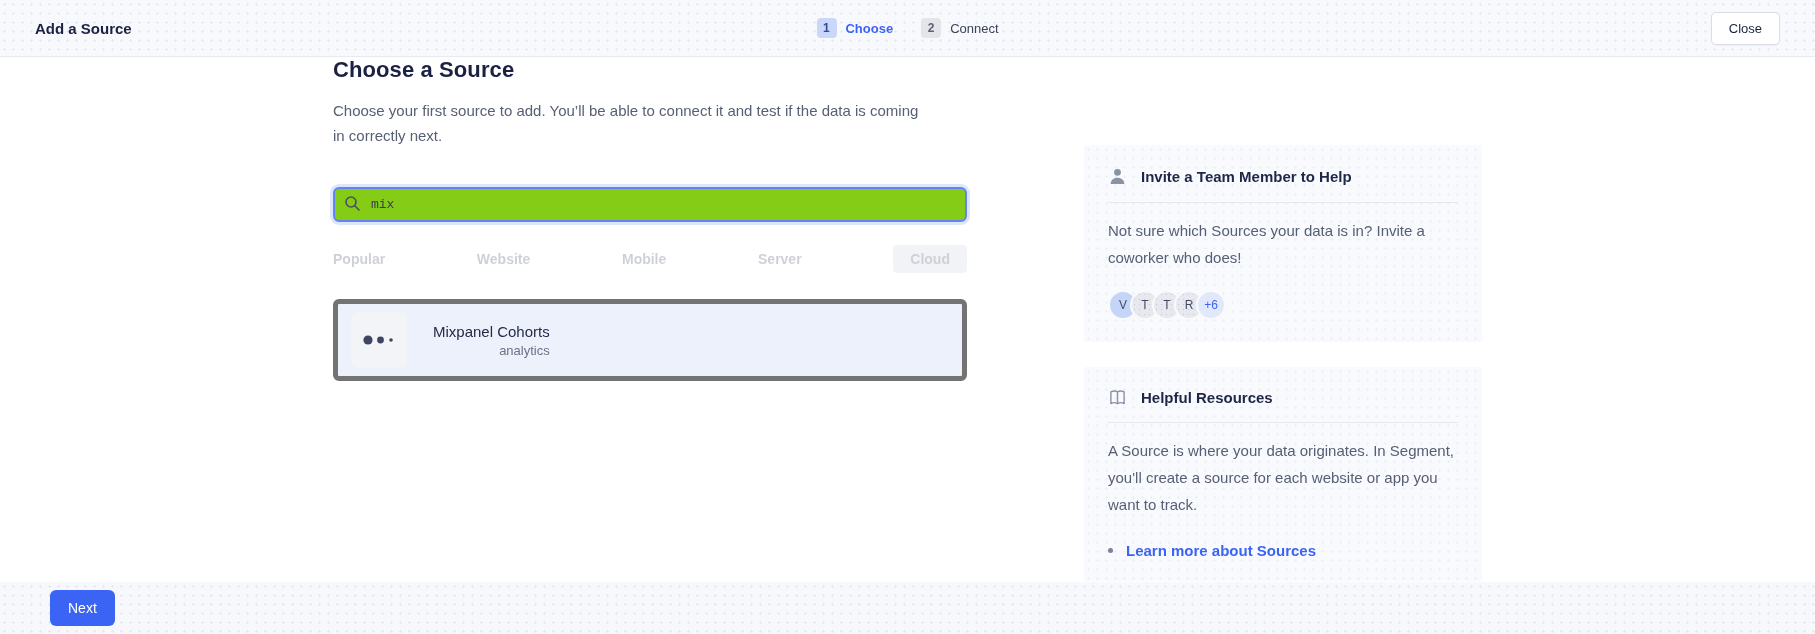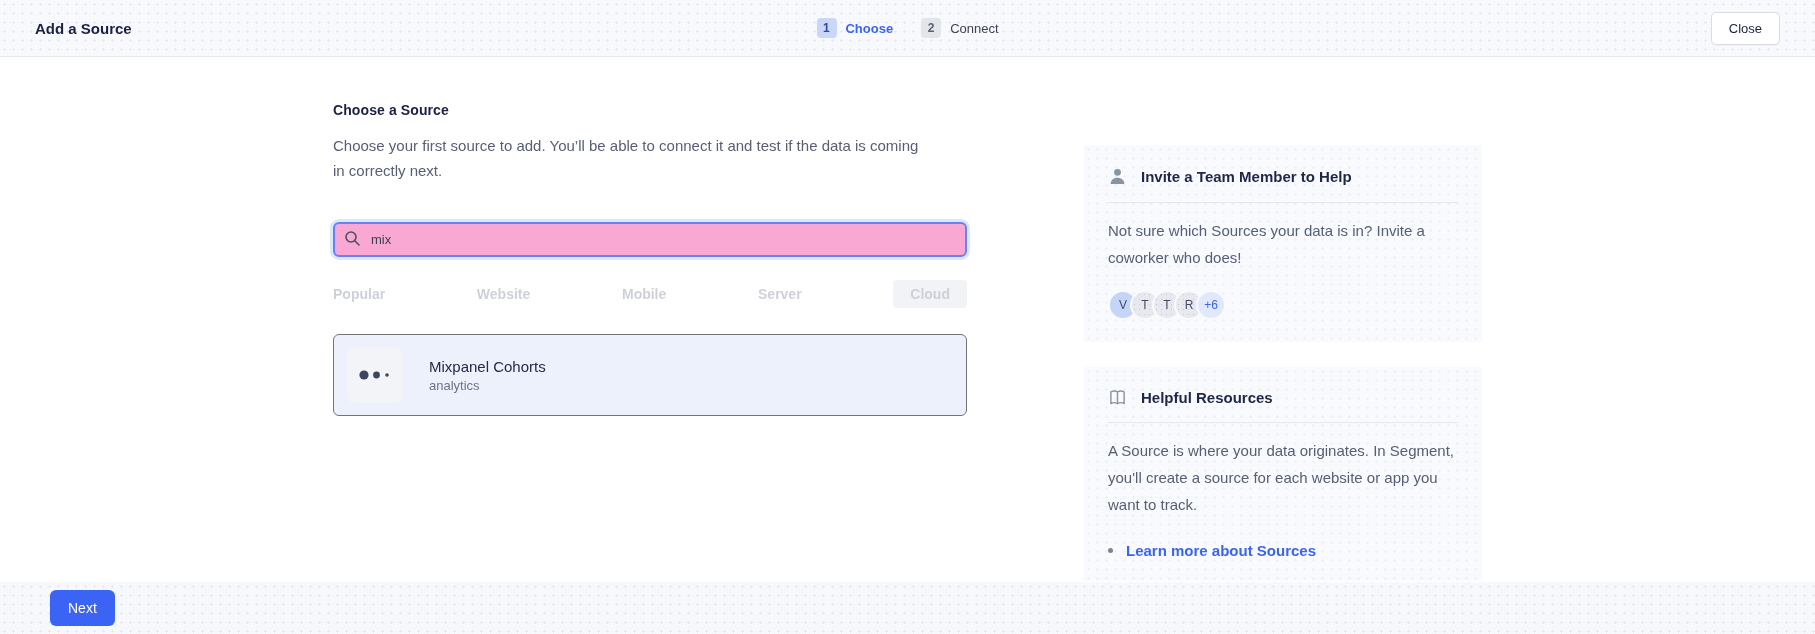--- a/index.html
+++ b/index.html
@@ -42,47 +42,48 @@
   .close-btn {
     margin-left: auto;
     background: #ffffff; border: 1px solid #d9dce5; border-radius: 5px;
     padding: 8px 17px; font-size: 13px; font-weight: 500; color: #1a2142;
     cursor: pointer; font-family: inherit;
     box-shadow: 0 1px 1px rgba(40,50,90,0.04);
   }
 
   
   .main-col { position: absolute; left: 333px; top: 57px; width: 634px; }
-  .page-heading { margin-top: 45px; font-size: 14px; font-weight: 700; color: #1a2142; letter-spacing: .1px; }
+  .page-heading { font-size: 22px; font-weight: 700; color: #1a2142; letter-spacing: .1px; }
   .page-desc { margin-top: 15px; max-width: 588px; font-size: 15px; line-height: 25px; color: #565f73; }
 
   .search-wrap { position: relative; margin-top: 39px; }
   .search-input {
     width: 100%; height: 35px;
     border: 2px solid #6484f5; border-radius: 6px;
-    background: #f9a8d4;
+    background: #84cc16;
     padding: 0 24px 0 36px;
-    font-size: 13px; color: #3a3f4e; font-family: Liberation Sans, sans-serif;
+    font-size: 13px; color: #3a3f4e; font-family: Liberation Mono, monospace;
     outline: none;
     box-shadow: 0 0 0 3px #dde6fb;
   }
   .search-icon { position: absolute; left: 11px; top: 8px; width: 17px; height: 17px; }
 
   .filters {
     margin-top: 23px; display: flex; align-items: center; gap: 46px;
     opacity: 0.30; pointer-events: auto; justify-content: space-between;
   }
   .filter-tab { font-size: 14px; font-weight: 600; color: #5f6880; cursor: pointer; }
   .filter-tab.pill { background: #d6dae3; border-radius: 4px; padding: 6px 17px; }
 
   .source-card {
     margin-top: 26px; height: 82px;
-    background: #edf1fc; border: 1px solid #737373; border-radius: 6px;
+    background: #edf1fc; border: 5px solid #737373; border-radius: 6px;
     display: flex; align-items: center; padding: 0 13px; gap: 26px;
     cursor: pointer;
+    text-align: right;
   }
   .source-icon-box {
     width: 56px; height: 56px; border-radius: 8px; background: #f3f4f8;
     display: flex; align-items: center; justify-content: center;
   }
   .source-name { font-size: 15px; font-weight: 500; color: #242b47; }
   .source-cat { margin-top: 3px; font-size: 13px; color: #6b7387; }
 
   
   .sidebar { position: absolute; left: 1084px; top: 57px; width: 398px; }

